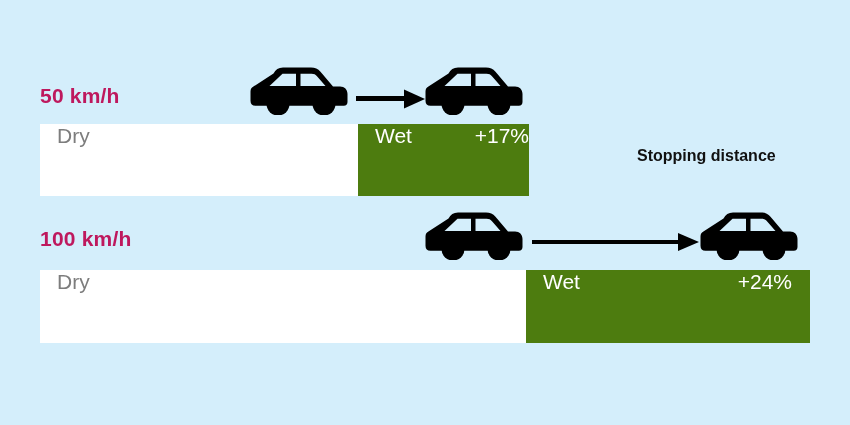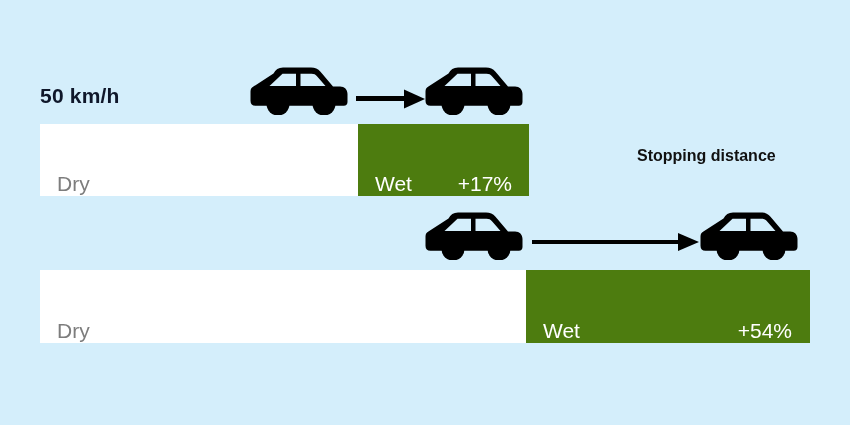--- a/index.html
+++ b/index.html
@@ -16,35 +16,35 @@
   .canvas {
     position: relative;
     width: 850px;
     height: 425px;
   }
 
   
   .speed-label {
     position: absolute;
     font-weight: bold;
-    color: #0f172a;
+    color: #be185d;
     letter-spacing: 0.2px;
     white-space: nowrap;
   }
   #speed-label-1 { left: 40px; top: 84px; font-size: 21px; }
   #speed-label-2 { left: 40px; top: 227px; font-size: 21px; }
 
   
   .bar-row { position: absolute; display: flex; align-items: stretch; }
   #bar-row-1 { left: 40px; top: 124px; width: 489px; height: 72px; }
   #bar-row-2 { left: 40px; top: 270px; width: 770px; height: 73px; }
 
   .segment {
     display: flex;
-    align-items: flex-end;
+    align-items: flex-start;
     box-sizing: border-box;
     position: relative;
   }
   .segment-dry {
     background: #ffffff;
     color: #7d7d7d;
     font-size: 21px;
   }
   .segment-wet {
     background: #4d7c0f;
@@ -52,21 +52,21 @@
     font-size: 21px;
     justify-content: space-between;
   }
   #seg-dry-1 { width: 318px; }
   #seg-wet-1 { width: 171px; }
   #seg-dry-2 { width: 486px; }
   #seg-wet-2 { width: 284px; }
 
   .seg-label { padding-left: 17px; white-space: nowrap; }
   .seg-value { padding-right: 18px; white-space: nowrap; }
-  #seg-wet-1 .seg-value { padding-right: 17px; margin-left: 44px; }
+  #seg-wet-1 .seg-value { padding-right: 0; margin-left: 44px; }
 
   
   .car-icon { position: absolute; }
   #car-1a { left: 249px; top: 63px; }
   #car-1b { left: 424px; top: 63px; }
   #car-2a { left: 424px; top: 208px; }
   #car-2b { left: 699px; top: 208px; }
 
   
   .arrow { position: absolute; }
@@ -123,20 +123,21 @@
       <span class="seg-label">Dry</span>
     </div>
     <div class="segment segment-wet" id="seg-wet-1">
       <span class="seg-label">Wet</span>
       <span class="seg-value">+17%</span>
     </div>
   </div>
 
   <div id="caption">Stopping distance</div>
 
+  <div class="speed-label" id="speed-label-2">100 km/h</div>
 
   <div class="car-icon" id="car-2a">
     <svg width="100" height="52" viewBox="0 0 100 52" aria-hidden="true">
       <path fill="#000000" d="M24.5 10.5 C26.5 6.5 29.5 4.5 34 4.5 L62 4.5 C66 4.5 69 5.8 71.5 8.8 L84 23.5 L91 23.5 C95.5 23.5 98.5 26.5 98.5 31 L98.5 39 C98.5 41.4 97.2 42.8 94.8 42.8 L6.5 42.8 C3.2 42.8 1.5 41 1.5 37.8 L1.5 28.5 C1.5 26.0 2.6 24.3 4.8 23.3 Z"></path>
       <path fill="#d4eefb" d="M33.5 10.8 L47 10.8 L47 23.0 L20.5 23.0 Z"></path>
       <path fill="#d4eefb" d="M51.5 10.8 L62.5 10.8 C65 10.8 66.6 11.5 68.2 13.4 L76.5 23.0 L51.5 23.0 Z"></path>
       <circle cx="29" cy="41" r="11.5" fill="#000000"></circle>
       <circle cx="75" cy="41" r="11.5" fill="#000000"></circle>
     </svg>
   </div>
@@ -157,17 +158,17 @@
       <circle cx="75" cy="41" r="11.5" fill="#000000"></circle>
     </svg>
   </div>
 
   <div class="bar-row" id="bar-row-2">
     <div class="segment segment-dry" id="seg-dry-2">
       <span class="seg-label">Dry</span>
     </div>
     <div class="segment segment-wet" id="seg-wet-2">
       <span class="seg-label">Wet</span>
-      <span class="seg-value">+54%</span>
+      <span class="seg-value">+24%</span>
     </div>
   </div>
 
 </div>
 
 </body></html>

